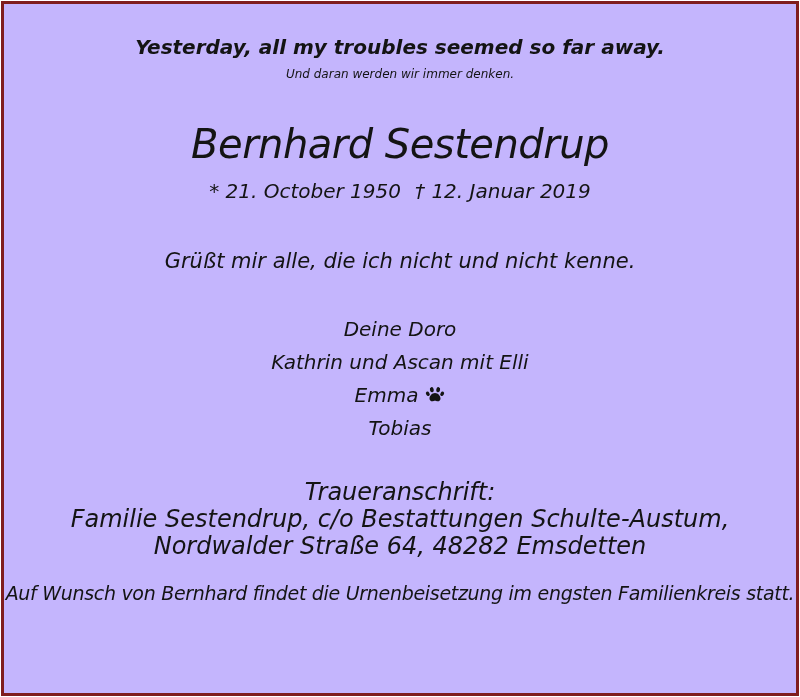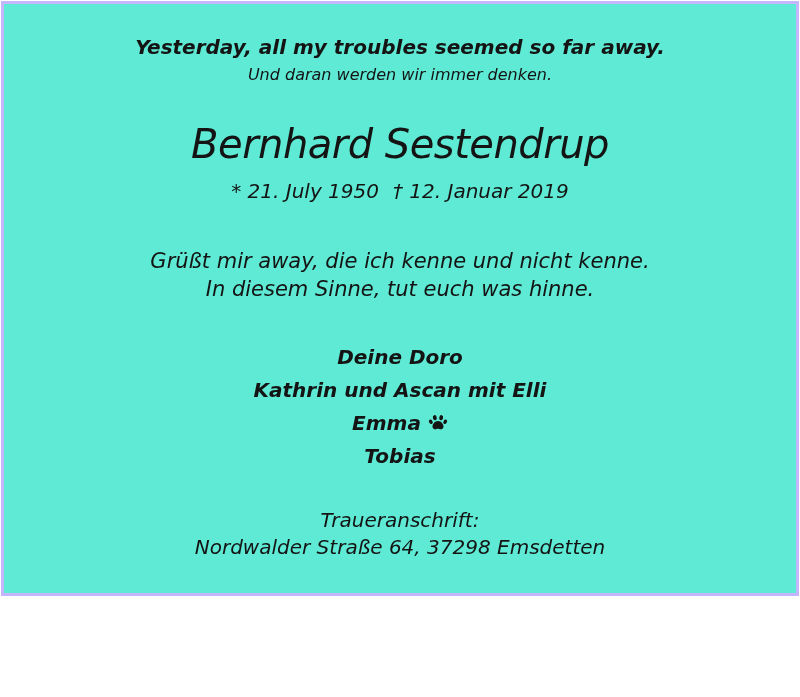--- a/index.html
+++ b/index.html
@@ -7,41 +7,41 @@
   html, body {
     background: #ffffff;
     width: 800px;
     height: 697px;
     overflow: hidden;
     font-family: "DejaVu Sans", sans-serif;
   }
 
   .notice {
     width: 798px;
-    height: 595px;
+    height: 695px;
     margin: 1px;
-    border: 3px solid #c4b5fd;
-    background: #5eead4;
+    border: 3px solid #7f1d1d;
+    background: #c4b5fd;
     color: #141414;
     display: flex;
     flex-direction: column;
     align-items: center;
     text-align: center;
     padding-top: 30px;
     font-style: italic;
   }
 
   
   .epigraph-line1 {
     font-size: 20px;
     line-height: 27px;
     font-weight: bold;
   }
   .epigraph-line2 {
-    font-size: 16px;
+    font-size: 12px;
     line-height: 27px;
   }
 
   
   .name {
     margin-top: 30px;
     font-size: 40px;
     line-height: 52px;
     font-weight: normal;
     letter-spacing: -0.5px;
@@ -60,37 +60,37 @@
   .message {
     margin-top: 42px;
     font-size: 21px;
     line-height: 28px;
   }
 
   
   .mourners {
     margin-top: 38px;
     font-size: 20px;
-    font-weight: bold;
+    font-weight: normal;
   }
   .mourner-line {
     line-height: 33px;
   }
   .paw {
     display: inline-block;
     width: 20px;
     height: 20px;
     vertical-align: -3px;
     margin-left: 7px;
   }
 
   
   .address {
     margin-top: 34px;
-    font-size: 20px;
+    font-size: 24px;
     line-height: 27px;
   }
 
   
   .closing {
     margin-top: 22px;
     font-size: 19px;
     letter-spacing: -0.3px;
     white-space: nowrap;
   }
@@ -101,42 +101,43 @@
 <div class="notice">
 
   <div class="epigraph">
     <div class="epigraph-line1">Yesterday, all my troubles seemed so far away.</div>
     <div class="epigraph-line2">Und daran werden wir immer denken.</div>
   </div>
 
   <div class="name">Bernhard Sestendrup</div>
 
   <div class="dates">
-    <span class="birth">* 21. July 1950</span><span class="death">† 12. Januar 2019</span>
+    <span class="birth">* 21. October 1950</span><span class="death">† 12. Januar 2019</span>
   </div>
 
   <div class="message">
-    <div>Grüßt mir away, die ich kenne und nicht kenne.</div>
-    <div>In diesem Sinne, tut euch was hinne.</div>
+    <div>Grüßt mir alle, die ich nicht und nicht kenne.</div>
   </div>
 
   <div class="mourners">
     <div class="mourner-line">Deine Doro</div>
     <div class="mourner-line">Kathrin und Ascan mit Elli</div>
     <div class="mourner-line"><span>Emma</span><span class="paw"><svg viewBox="0 0 24 24" width="20" height="20" aria-hidden="true">
             <g fill="#141414">
           <ellipse cx="8.2" cy="5.6" rx="2.3" ry="3.1" transform="rotate(-14 8.2 5.6)"></ellipse>
           <ellipse cx="15.8" cy="5.6" rx="2.3" ry="3.1" transform="rotate(14 15.8 5.6)"></ellipse>
           <ellipse cx="3.4" cy="10.6" rx="2.1" ry="2.8" transform="rotate(-32 3.4 10.6)"></ellipse>
           <ellipse cx="20.6" cy="10.6" rx="2.1" ry="2.8" transform="rotate(32 20.6 10.6)"></ellipse>
           <path d="M12 9.6c3.6 0 6.6 3.6 6.6 6.6 0 2.1-1.5 3.4-3.3 3.4-1.3 0-2.2-.7-3.3-.7s-2 .7-3.3.7c-1.8 0-3.3-1.3-3.3-3.4 0-3 3-6.6 6.6-6.6z"></path>
         </g>
           </svg></span></div>
     <div class="mourner-line">Tobias</div>
   </div>
 
   <div class="address">
     <div>Traueranschrift:</div>
-    <div>Nordwalder Straße 64, 37298 Emsdetten</div>
+    <div>Familie Sestendrup, c/o Bestattungen Schulte-Austum,</div>
+    <div>Nordwalder Straße 64, 48282 Emsdetten</div>
   </div>
 
+  <div class="closing">Auf Wunsch von Bernhard findet die Urnenbeisetzung im engsten Familienkreis statt.</div>
 
 </div>
 
 </body></html>

